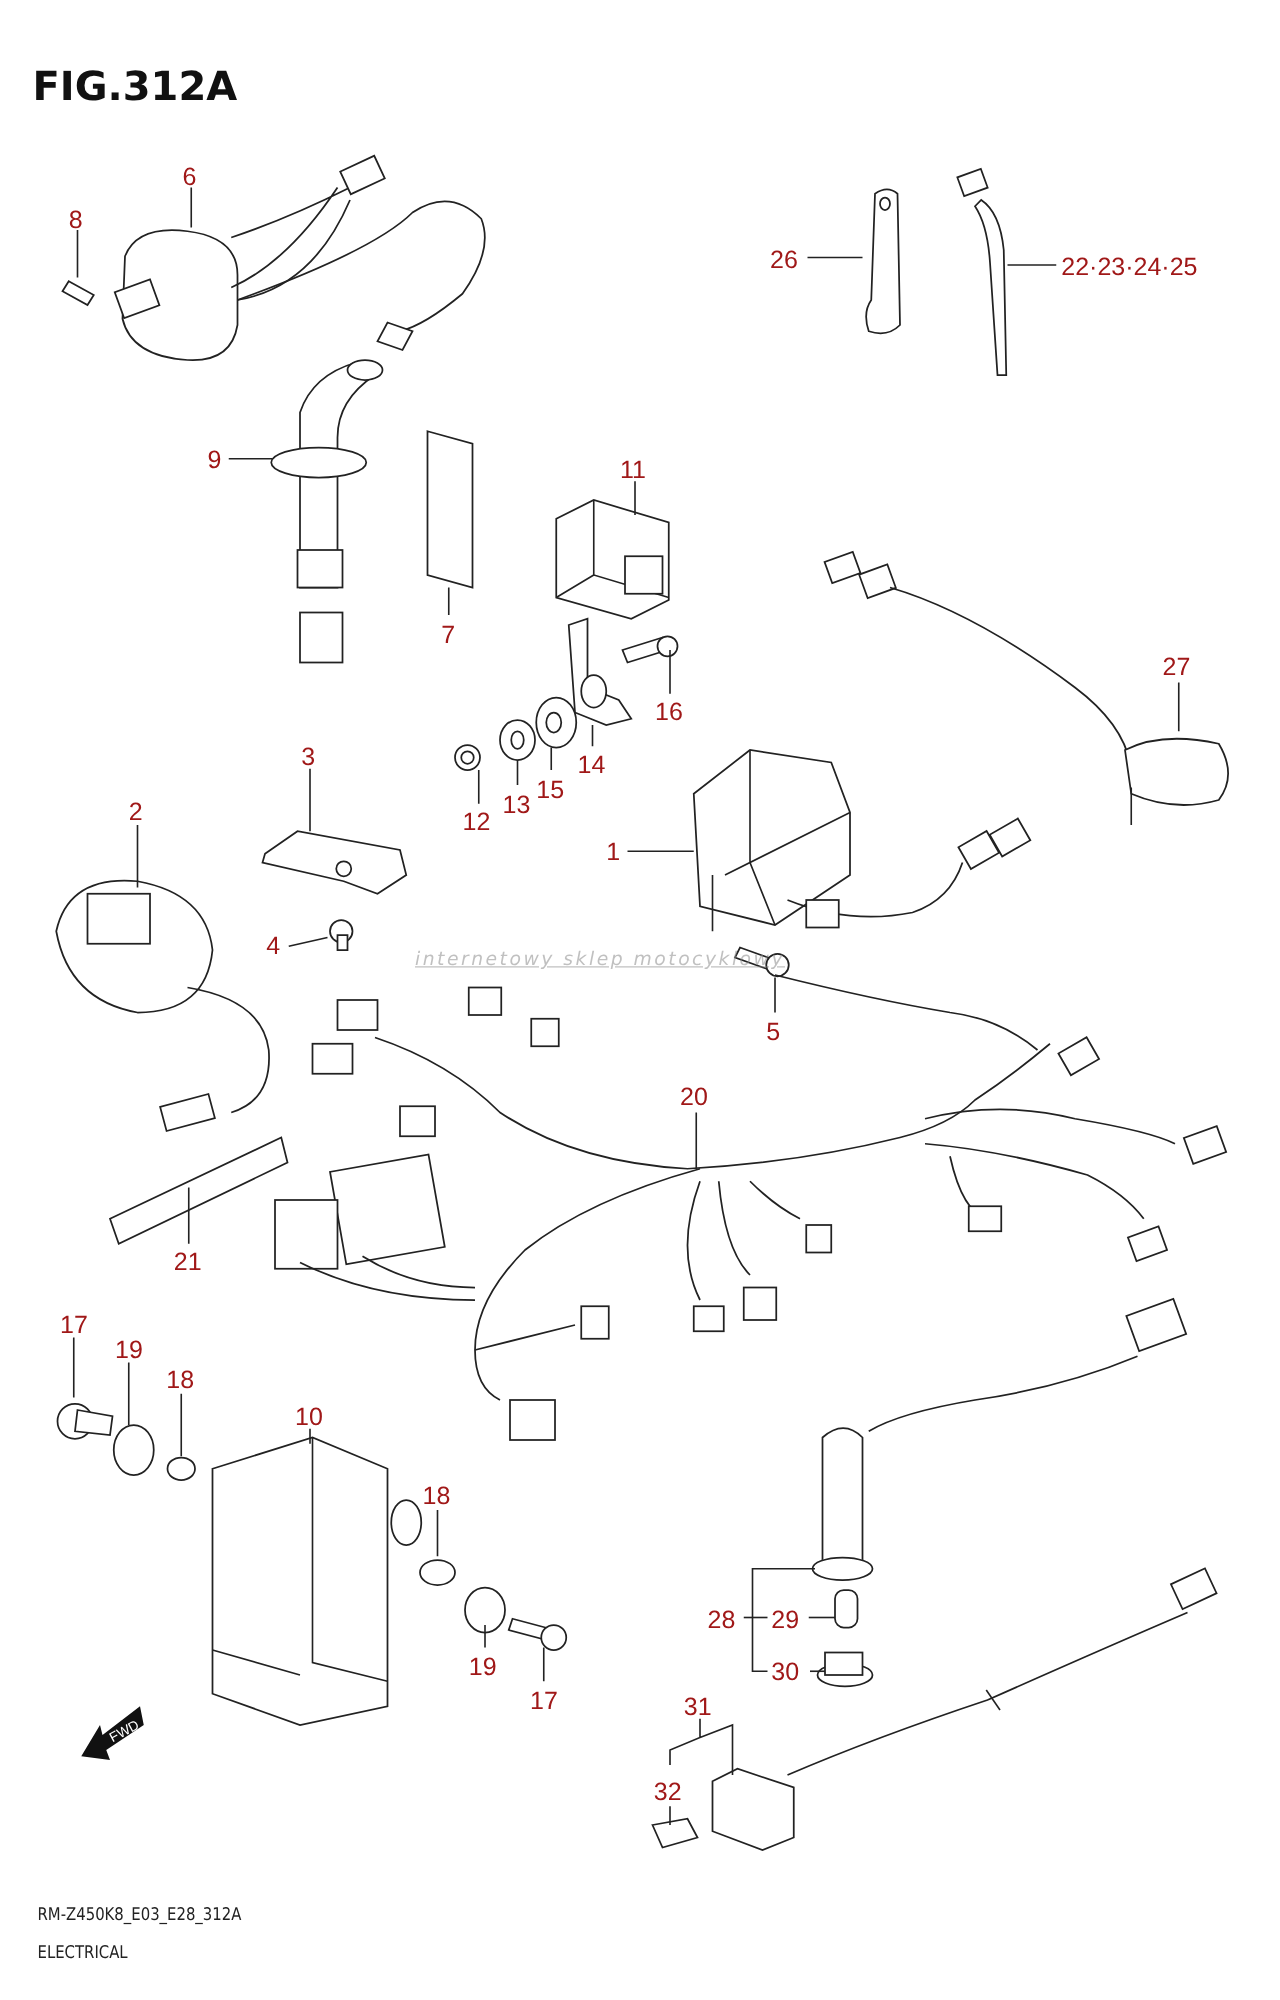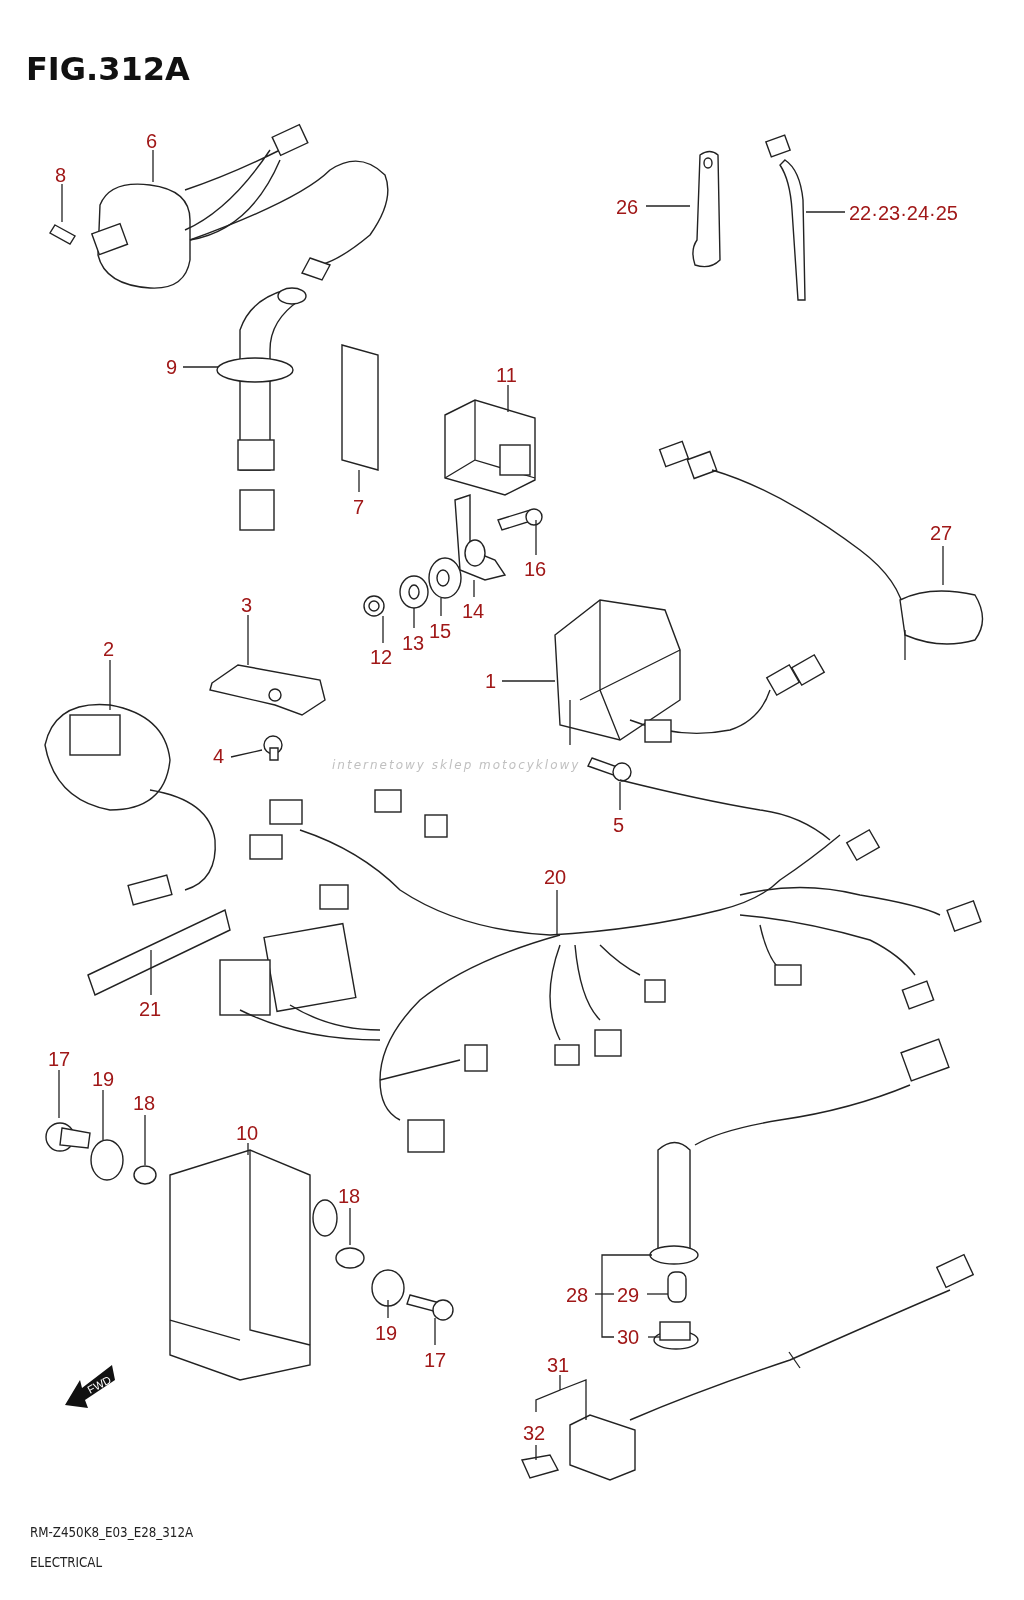--- a/index.html
+++ b/index.html
@@ -7,21 +7,21 @@
   #fig-title { position: absolute; left: 26px; top: 26px; font-family: "DejaVu Sans", sans-serif; font-weight: bold; font-size: 32px; color: #111; letter-spacing: 0px; margin-top: 24px; }
   #footer-code { position: absolute; left: 30px; top: 1524px; font-family: "DejaVu Sans", sans-serif; font-size: 14px; color: #222; transform: scaleX(0.85); transform-origin: left; }
   #footer-name { position: absolute; left: 30px; top: 1554px; font-family: "DejaVu Sans", sans-serif; font-size: 14px; color: #222; transform: scaleX(0.85); transform-origin: left; }
   svg#diagram { position: absolute; left: 0; top: 0; }
   .lbl { font-family: "Liberation Sans", sans-serif; font-size: 20px; fill: #a01818; }
   .part { fill: #fff; stroke: #222; stroke-width: 1.4; }
   .line { fill: none; stroke: #222; stroke-width: 1.3; }
   .wire { fill: none; stroke: #222; stroke-width: 1.4; }
   #watermark { position: absolute; left: 318px; top: 764px; }
   #wm-main { font-family: "DejaVu Sans", sans-serif; font-weight: bold; font-style: italic; font-size: 34px; color: rgba(230,80,80,0.35); letter-spacing: 3px; }
-  #wm-sub { font-family: "DejaVu Sans", sans-serif; font-style: italic; font-size: 12px; color: rgba(140,140,140,0.55); letter-spacing: 2px; margin-left: 14px; margin-top: -6px; }
+  #wm-sub { font-family: "DejaVu Sans", sans-serif; font-style: italic; font-size: 15px; color: rgba(140,140,140,0.55); letter-spacing: 2px; margin-left: 14px; margin-top: -6px; text-decoration: underline; }
 </style>
 </head>
 <body>
 
 <div id="fig-title">FIG.312A</div>
 
 <svg id="diagram" width="1024" height="1600" viewBox="0 0 1024 1600">
 
   <g>
     <path class="part" d="M100 205 Q110 180 150 185 Q190 190 190 220 L190 260 Q185 290 150 288 Q105 285 98 255 Z"></path>

